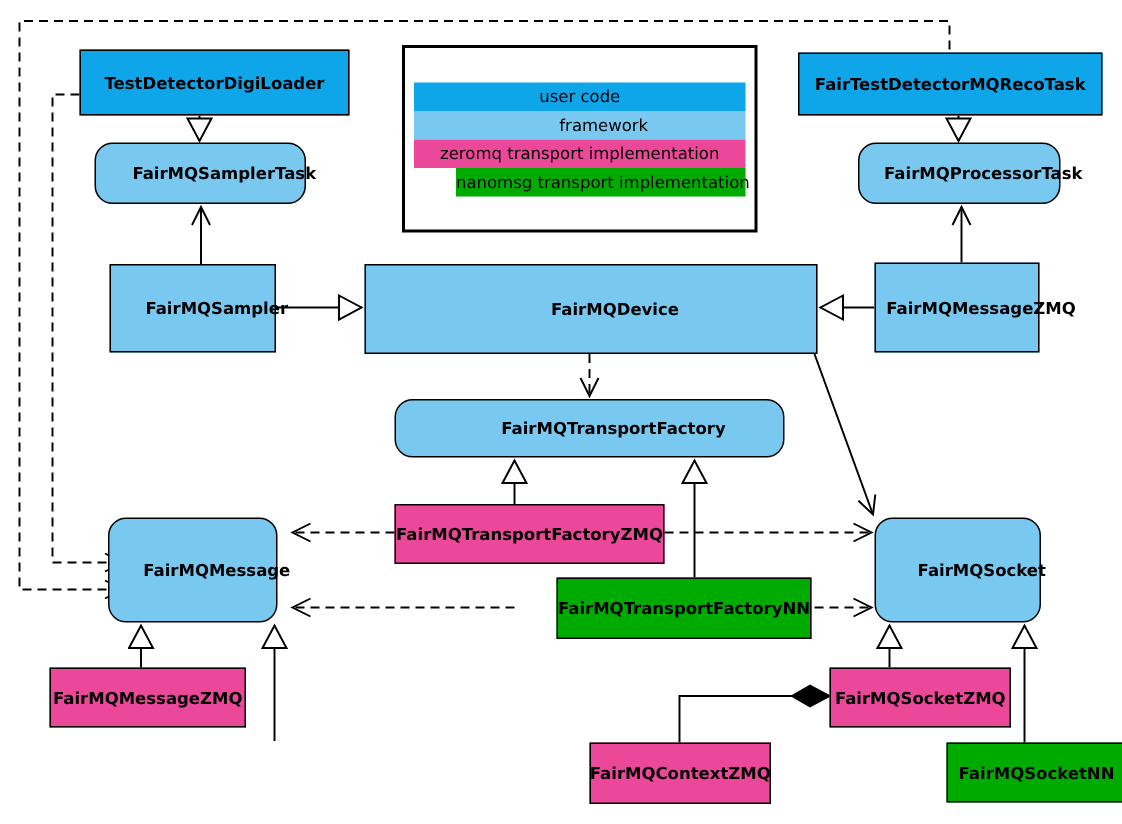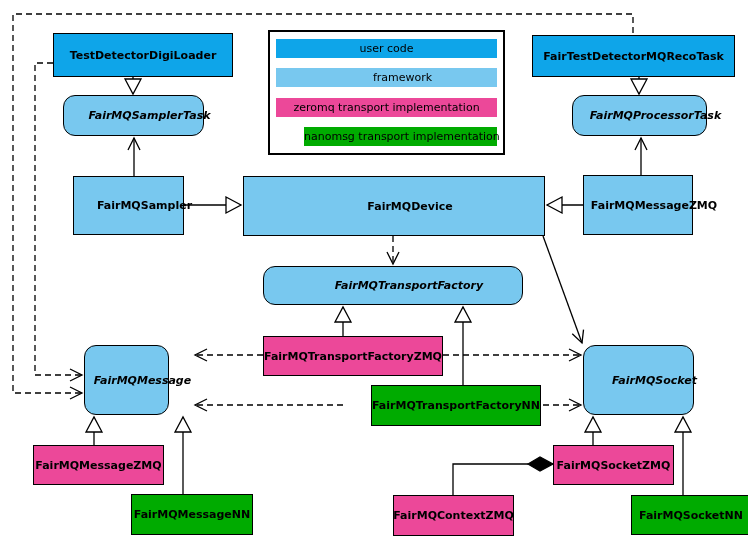--- a/index.html
+++ b/index.html
@@ -6,29 +6,29 @@
   #canvas{
     position:relative;width:748px;height:549px;background:#fff;overflow:hidden;
     font-family:"DejaVu Sans","Liberation Sans",sans-serif;
   }
   #edges{position:absolute;left:0;top:0;z-index:0;}
   .node{
     position:absolute;z-index:1;display:flex;align-items:center;justify-content:center;
     border:1.5px solid #000;box-sizing:border-box;
     font-size:11px;font-weight:bold;color:#000;text-align:center;white-space:nowrap;
   }
-  .abstract{font-style:italic;border-radius:12px;}
+  .abstract{border-radius:12px;}
   .user{background:#0ea5e9;}
   .fw{background:#78C8EF;padding-left:32px;}
   .zmq{background:#ec4899;}
   .nn{background:#00AB00;margin-left:28px;}
   #legend{
     position:absolute;z-index:1;left:268px;top:30px;width:237px;height:125px;
     background:#fff;border:2px solid #000;box-sizing:border-box;
-    display:flex;flex-direction:column;justify-content:space-between;
+    display:flex;flex-direction:column;justify-content:center;
     padding:7px 6px;
   }
   .legend-bar{
     height:19px;line-height:19px;font-size:11px;font-weight:normal;color:#000;
     text-align:center;white-space:nowrap;
   }
 </style>
 </head>
 <body>
 
@@ -136,27 +136,26 @@
   <div class="node fw" style="left:243px;top:176px;width:302px;height:60px">FairMQDevice</div>
 
   <div class="node fw" style="left:583px;top:175px;width:110px;height:60px">FairMQMessageZMQ</div>
 
   <div class="node fw abstract" style="left:263px;top:266px;width:260px;height:39px">FairMQTransportFactory</div>
 
   <div class="node zmq" style="left:263px;top:336px;width:180px;height:40px">FairMQTransportFactoryZMQ</div>
 
   <div class="node nn" style="left:343px;top:385px;width:170px;height:41px">FairMQTransportFactoryNN</div>
 
-  <div class="node fw abstract" style="left:84px;top:345px;width:85px;height:70px">FairMQMessage</div>
+  <div class="node fw abstract" style="left:72px;top:345px;width:113px;height:70px">FairMQMessage</div>
 
   <div class="node fw abstract" style="left:583px;top:345px;width:111px;height:70px">FairMQSocket</div>
 
   <div class="node zmq" style="left:33px;top:445px;width:131px;height:40px">FairMQMessageZMQ</div>
 
-  <div class="node nn" style="left:103px;top:494px;width:122px;height:41px">FairMQMessageNN</div>
 
   <div class="node zmq" style="left:553px;top:445px;width:121px;height:40px">FairMQSocketZMQ</div>
 
   <div class="node nn" style="left:603px;top:495px;width:120px;height:40px">FairMQSocketNN</div>
 
   <div class="node zmq" style="left:393px;top:495px;width:121px;height:41px">FairMQContextZMQ</div>
 
 </div>
 
 </body></html>

